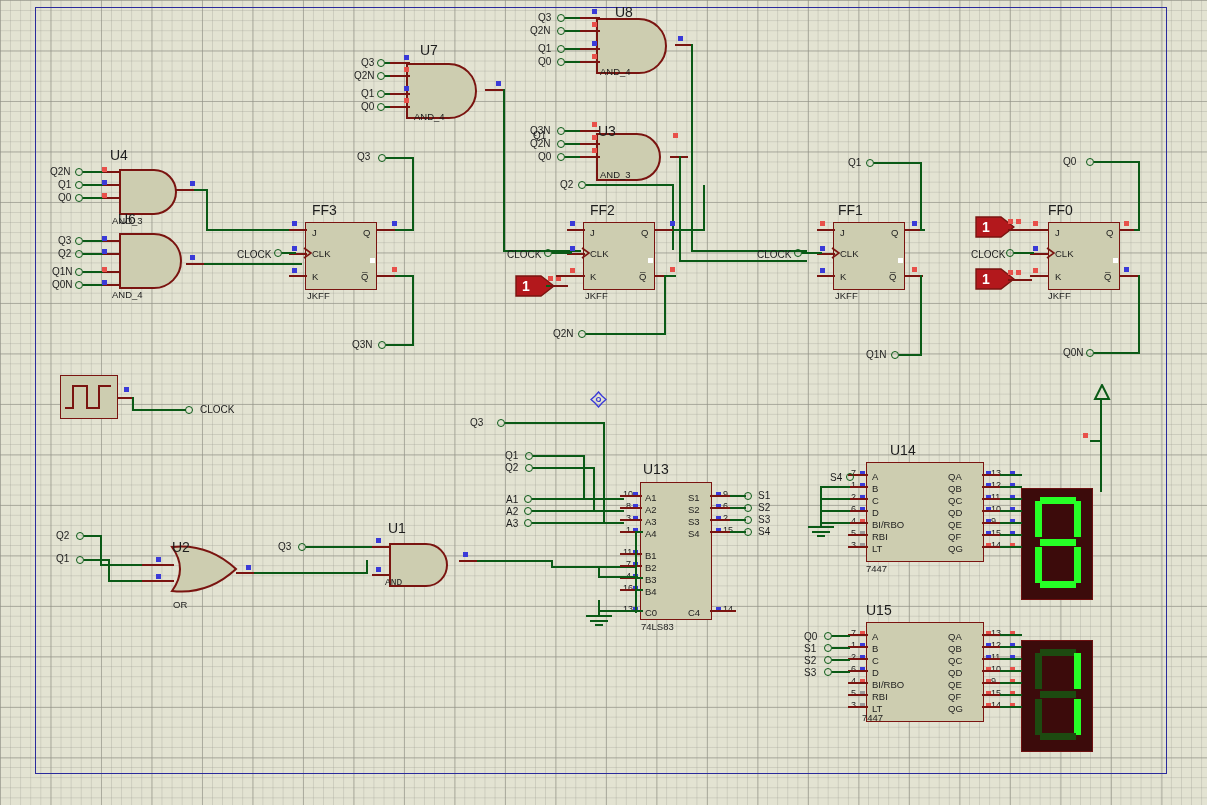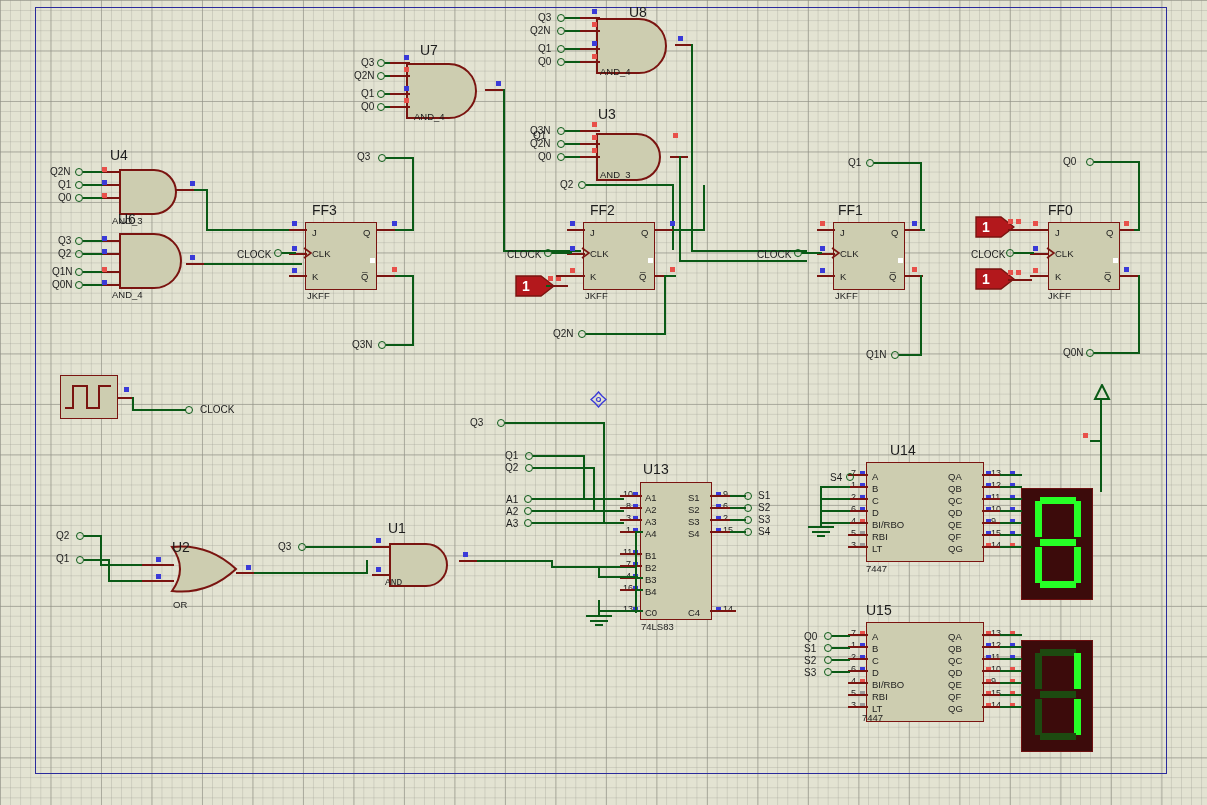--- a/index.html
+++ b/index.html
@@ -147,21 +147,21 @@
   <div class="pinw pinwh" style="left:485px;top:89px;width:18px;"></div>
   <div class="probe-b" style="left:496px;top:81px;"></div>
   <div class="w wv" style="left:503px;top:89px;height:163px;"></div>
   <div class="w wh" style="left:503px;top:250px;width:78px;"></div>
 
   <div class="gate-body" style="left:595px;top:17px;">
     <svg width="84" height="58" viewBox="0 0 84 58">
       <path d="M2 2 L44 2 A27 27 0 0 1 44 56 L2 56 Z" fill="#cdcdb0" stroke="#7a1410" stroke-width="2"></path>
     </svg>
   </div>
-  <div class="reflbl" style="left:629px;top:5px;">U8</div>
+  <div class="reflbl" style="left:615px;top:5px;">U8</div>
   <div class="typelbl" style="left:600px;top:67px;">AND_4</div>
   <div class="lbl" style="left:538px;top:13px;">Q3</div>
   <div class="lbl" style="left:530px;top:26px;">Q2N</div>
   <div class="lbl" style="left:538px;top:44px;">Q1</div>
   <div class="lbl" style="left:538px;top:57px;">Q0</div>
   <div class="term" style="left:557px;top:14px;"></div>
   <div class="term" style="left:557px;top:27px;"></div>
   <div class="term" style="left:557px;top:45px;"></div>
   <div class="term" style="left:557px;top:58px;"></div>
   <div class="w wh" style="left:565px;top:17px;width:18px;"></div>
@@ -179,21 +179,21 @@
   <div class="pinw pinwh" style="left:675px;top:44px;width:18px;"></div>
   <div class="probe-b" style="left:678px;top:36px;"></div>
   <div class="w wv" style="left:691px;top:44px;height:208px;"></div>
   <div class="w wh" style="left:691px;top:250px;width:116px;"></div>
 
   <div class="gate-body" style="left:595px;top:132px;">
     <svg width="80" height="50" viewBox="0 0 80 50">
       <path d="M2 2 L42 2 A23 23 0 0 1 42 48 L2 48 Z" fill="#cdcdb0" stroke="#7a1410" stroke-width="2"></path>
     </svg>
   </div>
-  <div class="reflbl" style="left:598px;top:107px;">U3</div>
+  <div class="reflbl" style="left:598px;top:124px;">U3</div>
   <div class="typelbl" style="left:600px;top:170px;">AND_3</div>
   <div class="lbl" style="left:530px;top:126px;">Q3N</div>
   <div class="lbl" style="left:533px;top:131px;">Q1</div>
   <div class="lbl" style="left:530px;top:139px;">Q2N</div>
   <div class="lbl" style="left:538px;top:152px;">Q0</div>
   <div class="term" style="left:557px;top:127px;"></div>
   <div class="term" style="left:557px;top:140px;"></div>
   <div class="term" style="left:557px;top:153px;"></div>
   <div class="w wh" style="left:565px;top:130px;width:18px;"></div>
   <div class="w wh" style="left:565px;top:143px;width:18px;"></div>

